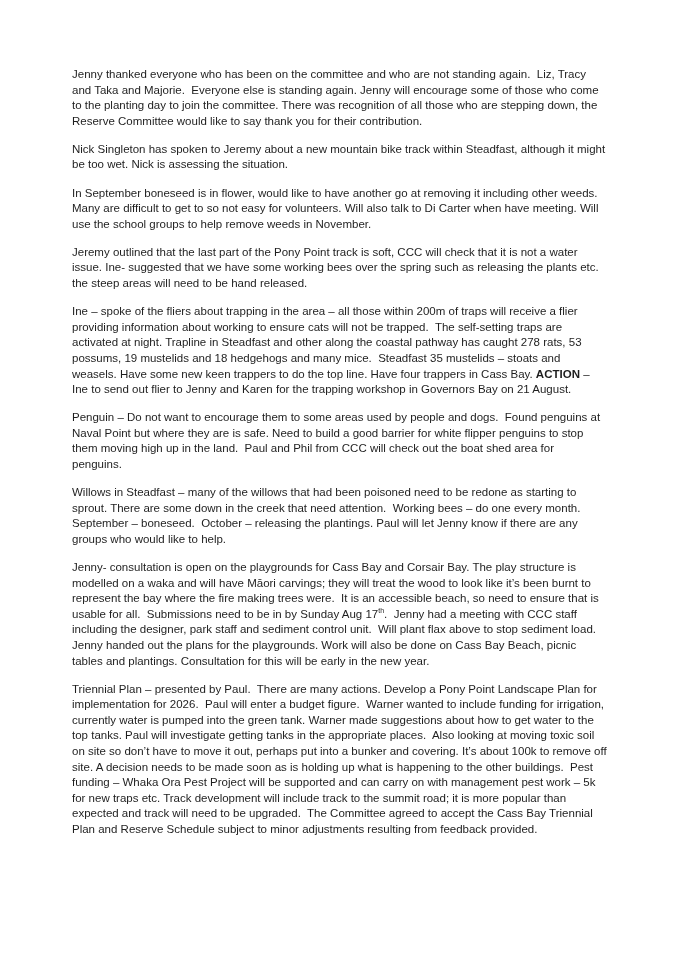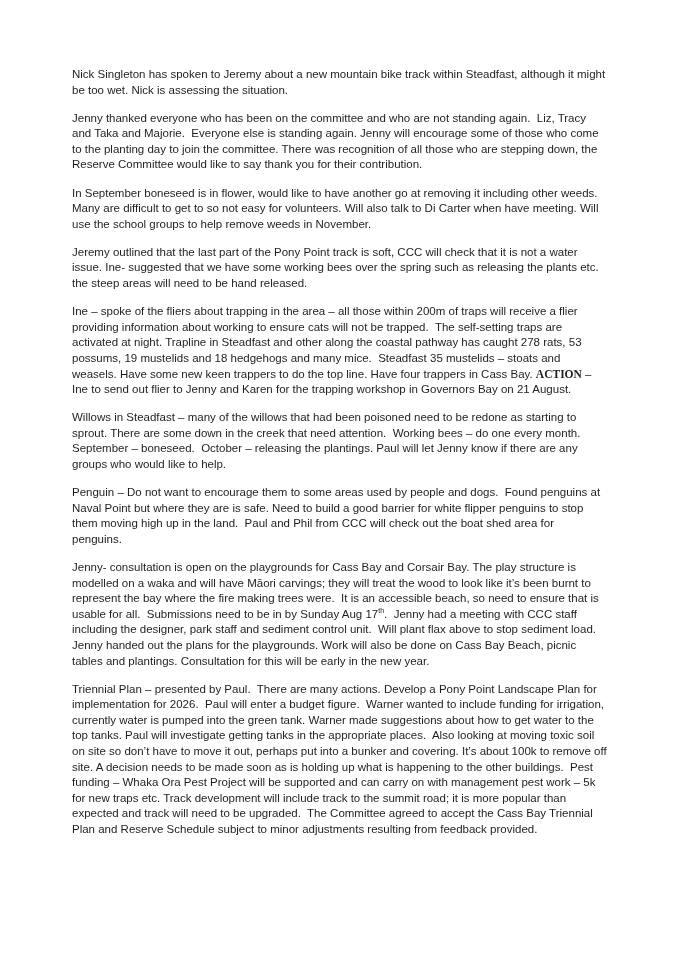--- a/index.html
+++ b/index.html
@@ -23,36 +23,35 @@
   .doc-body p {
     margin: 0 0 12.5px 0;
     font-size: 11.5px;
     line-height: 15.6px;
     color: #1e1e1e;
     white-space: pre-wrap;
     text-align: left;
   }
   .doc-body .bold {
     font-weight: 700;
-    font-family: Liberation Serif, serif;
   }
   .doc-body sup {
     font-size: 7px;
     line-height: 0;
     vertical-align: super;
   }
 </style>
 </head>
 <body>
 
 <div class="doc-page">
   <div class="doc-body">
+    <p><span>Jenny thanked everyone who has been on the committee and who are not standing again.  Liz, Tracy and Taka and Majorie.  Everyone else is standing again. Jenny will encourage some of those who come to the planting day to join the committee. There was recognition of all those who are stepping down, the Reserve Committee would like to say thank you for their contribution.</span></p>
     <p><span>Nick Singleton has spoken to Jeremy about a new mountain bike track within Steadfast, although it might be too wet. Nick is assessing the situation.</span></p>
-    <p><span>Jenny thanked everyone who has been on the committee and who are not standing again.  Liz, Tracy and Taka and Majorie.  Everyone else is standing again. Jenny will encourage some of those who come to the planting day to join the committee. There was recognition of all those who are stepping down, the Reserve Committee would like to say thank you for their contribution.</span></p>
     <p><span>In September boneseed is in flower, would like to have another go at removing it including other weeds. Many are difficult to get to so not easy for volunteers. Will also talk to Di Carter when have meeting. Will use the school groups to help remove weeds in November.</span></p>
     <p><span>Jeremy outlined that the last part of the Pony Point track is soft, CCC will check that it is not a water issue. Ine- suggested that we have some working bees over the spring such as releasing the plants etc. the steep areas will need to be hand released.</span></p>
     <p><span>Ine – spoke of the fliers about trapping in the area – all those within 200m of traps will receive a flier providing information about working to ensure cats will not be trapped.  The self-setting traps are activated at night. Trapline in Steadfast and other along the coastal pathway has caught 278 rats, 53 possums, 19 mustelids and 18 hedgehogs and many mice.  Steadfast 35 mustelids – stoats and weasels. Have some new keen trappers to do the top line. Have four trappers in Cass Bay. </span><span class="bold">ACTION</span><span> – Ine to send out flier to Jenny and Karen for the trapping workshop in Governors Bay on 21 August.</span></p>
+    <p><span>Penguin – Do not want to encourage them to some areas used by people and dogs.  Found penguins at Naval Point but where they are is safe. Need to build a good barrier for white flipper penguins to stop them moving high up in the land.  Paul and Phil from CCC will check out the boat shed area for penguins.</span></p>
     <p><span>Willows in Steadfast – many of the willows that had been poisoned need to be redone as starting to sprout. There are some down in the creek that need attention.  Working bees – do one every month. September – boneseed.  October – releasing the plantings. Paul will let Jenny know if there are any groups who would like to help.</span></p>
-    <p><span>Penguin – Do not want to encourage them to some areas used by people and dogs.  Found penguins at Naval Point but where they are is safe. Need to build a good barrier for white flipper penguins to stop them moving high up in the land.  Paul and Phil from CCC will check out the boat shed area for penguins.</span></p>
     <p><span>Jenny- consultation is open on the playgrounds for Cass Bay and Corsair Bay. The play structure is modelled on a waka and will have Māori carvings; they will treat the wood to look like it’s been burnt to represent the bay where the fire making trees were.  It is an accessible beach, so need to ensure that is usable for all.  Submissions need to be in by Sunday Aug 17</span><sup>th</sup><span>.  Jenny had a meeting with CCC staff including the designer, park staff and sediment control unit.  Will plant flax above to stop sediment load.  Jenny handed out the plans for the playgrounds. Work will also be done on Cass Bay Beach, picnic tables and plantings. Consultation for this will be early in the new year.</span></p>
     <p><span>Triennial Plan – presented by Paul.  There are many actions. Develop a Pony Point Landscape Plan for implementation for 2026.  Paul will enter a budget figure.  Warner wanted to include funding for irrigation, currently water is pumped into the green tank. Warner made suggestions about how to get water to the top tanks. Paul will investigate getting tanks in the appropriate places.  Also looking at moving toxic soil on site so don’t have to move it out, perhaps put into a bunker and covering. It’s about 100k to remove off site. A decision needs to be made soon as is holding up what is happening to the other buildings.  Pest funding – Whaka Ora Pest Project will be supported and can carry on with management pest work – 5k for new traps etc. Track development will include track to the summit road; it is more popular than expected and track will need to be upgraded.  The Committee agreed to accept the Cass Bay Triennial Plan and Reserve Schedule subject to minor adjustments resulting from feedback provided.</span></p>
   </div>
 </div>
 
 </body></html>

